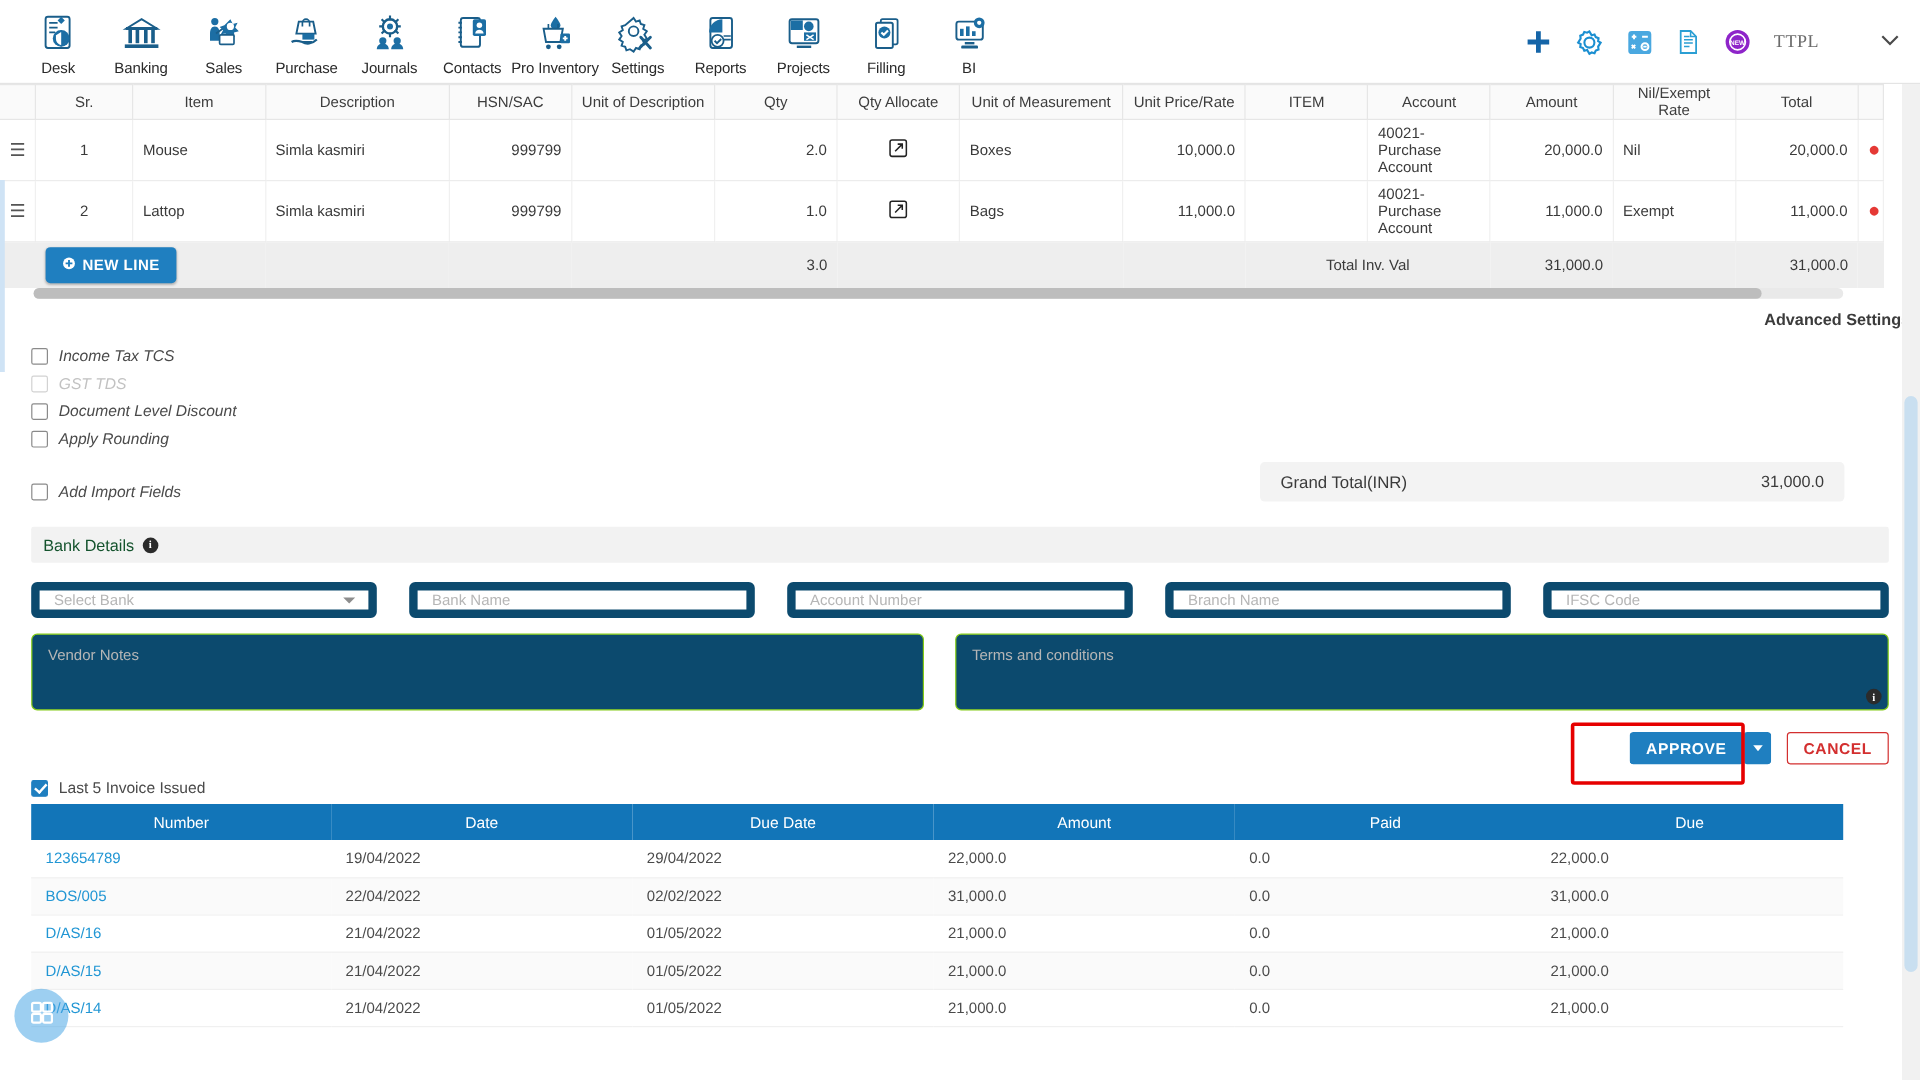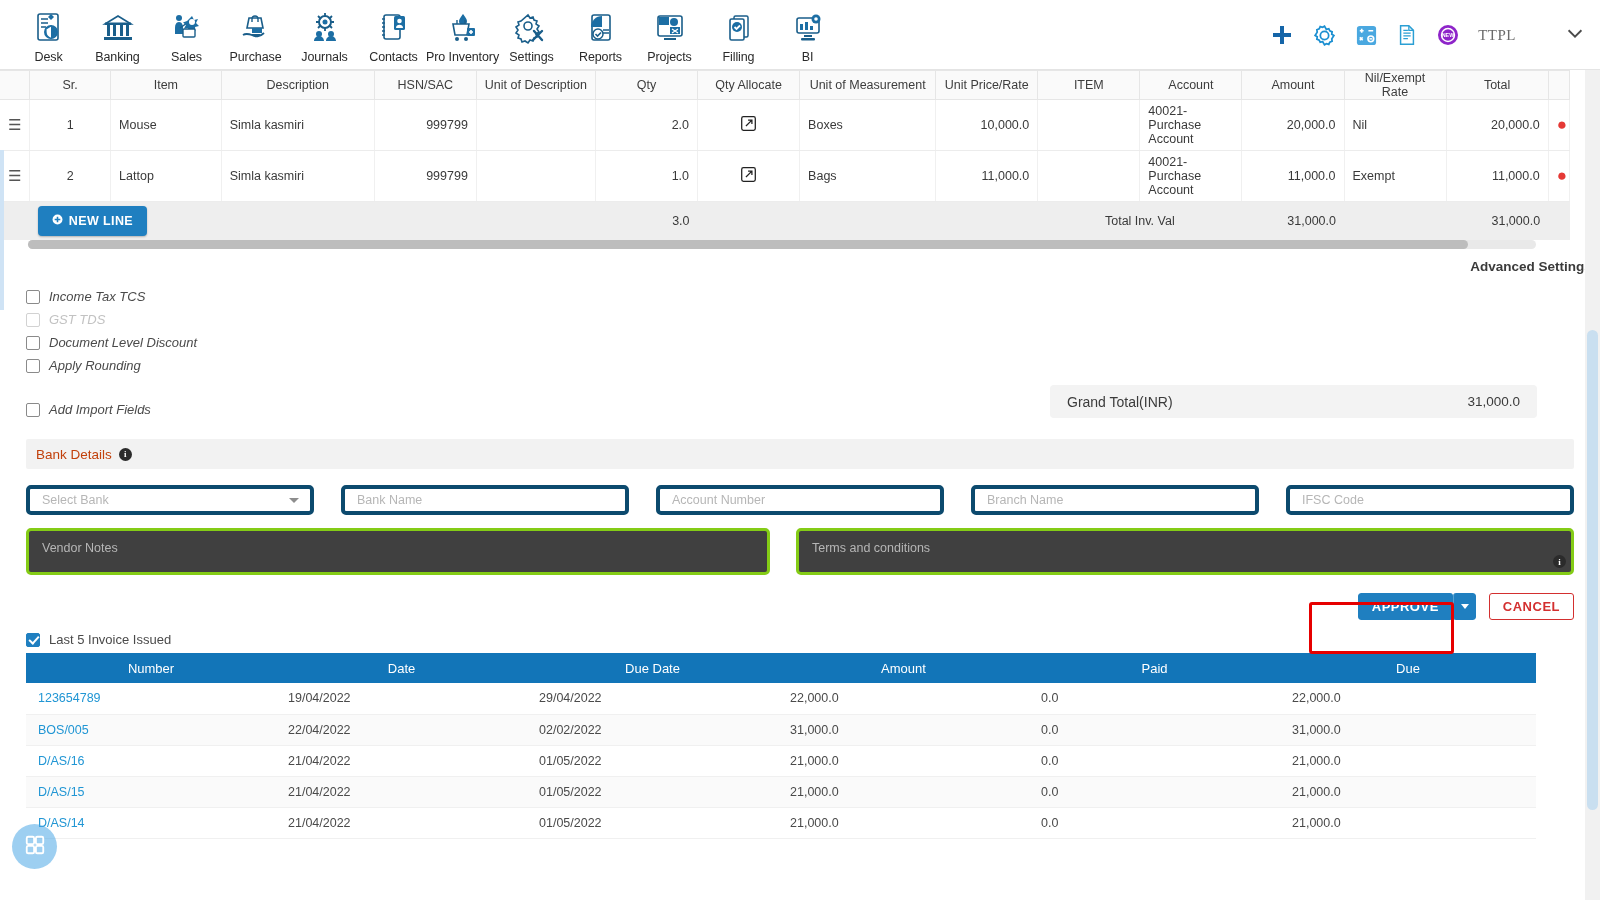--- a/index.html
+++ b/index.html
@@ -94,43 +94,43 @@
     justify-content:space-between; padding: 0 17px;
   }
   .grand .g-lbl { font-size:14px; color:#3b3b3b; }
   .grand .g-val { font-size:13.5px; color:#3b3b3b; }
 
   
   .bank-hdr {
     margin: 0 26px; background:#f2f2f2; height:30px; display:flex; align-items:center;
     padding: 0 10px; gap:7px; border-radius:2px;
   }
-  .bank-hdr .t { font-size:13.5px; color:#c2410c; }
+  .bank-hdr .t { font-size:13.5px; color:#14532d; }
   .info-ico {
     width:13px; height:13px; border-radius:50%; background:#2b2b2b; color:#fff;
     font-size:9px; font-weight:bold; display:inline-flex; align-items:center;
     justify-content:center; font-family:"Liberation Serif", serif; cursor:pointer;
   }
   .bank-row { display:flex; gap:27px; padding: 16px 26px 0 26px; }
   .fld {
-    flex:1; height:30px; border:4px solid #0c4a6e; border-radius:5px; background:#fff;
+    flex:1; height:30px; border:7px solid #0c4a6e; border-radius:5px; background:#fff;
     display:flex; align-items:center; padding: 0 12px; font-size:12.5px; color:#b6b6b6;
     cursor:text; position:relative;
   }
   .fld.select { cursor:pointer; }
   .caret-dn {
     position:absolute; right:11px; width:0; height:0;
     border-left:5px solid transparent; border-right:5px solid transparent;
     border-top:5px solid #8d8d8d;
   }
   
   .notes-row { display:flex; gap:26px; padding: 13px 26px 0 26px; }
   .ta {
-    border:3px solid #84cc16; border-radius:5px; background:#404040; padding: 10px 13px;
-    font-size:12.5px; color:#b6b6b6; height:47px; position:relative; cursor:text;
+    border:1px solid #84cc16; border-radius:5px; background:#0c4a6e; padding: 10px 13px;
+    font-size:12.5px; color:#b6b6b6; height:64px; position:relative; cursor:text;
   }
   .ta.vendor { width: 744px; }
   .ta.terms { width: 744px; flex:1; }
   .ta .info-abs { position:absolute; right:5px; bottom:4px; }
 
   
   .actions {
     display:flex; justify-content:flex-end; align-items:center; gap:13px;
     padding: 18px 26px 0 0; position:relative;
   }

